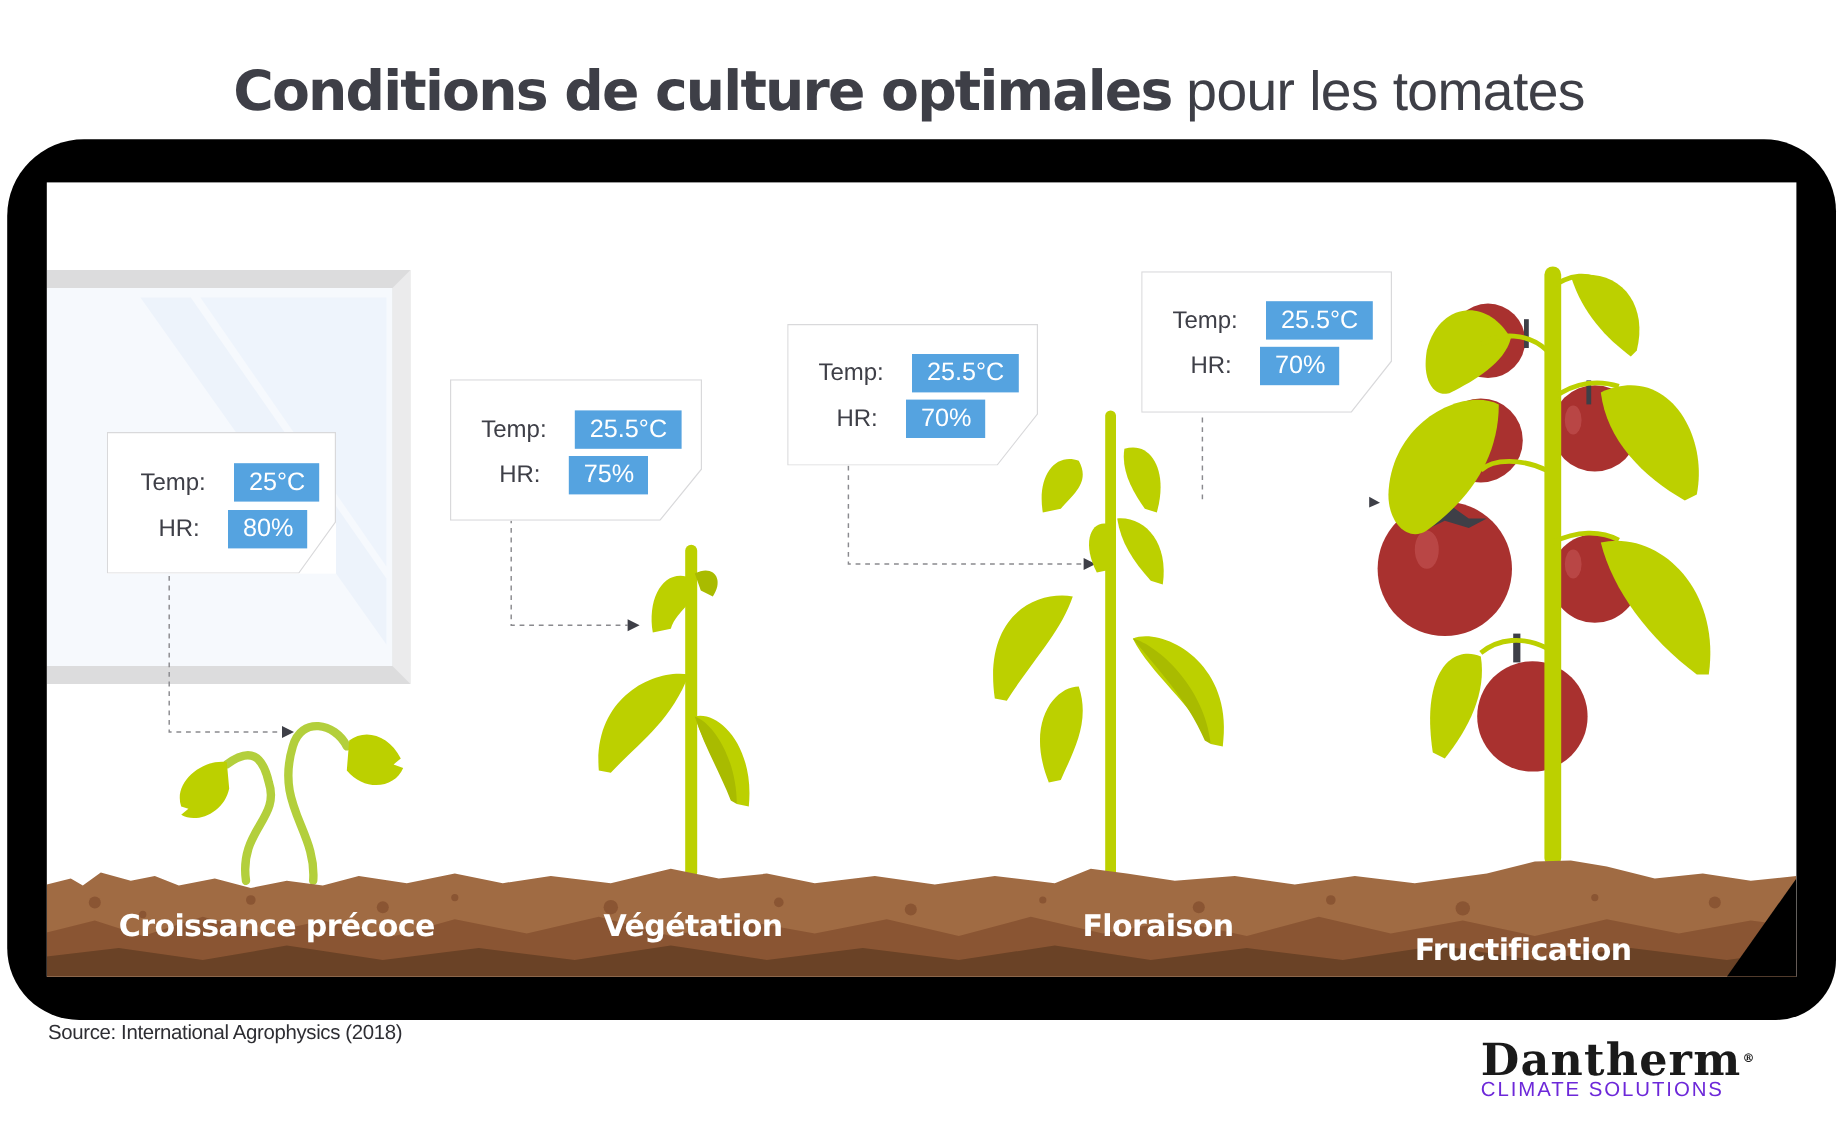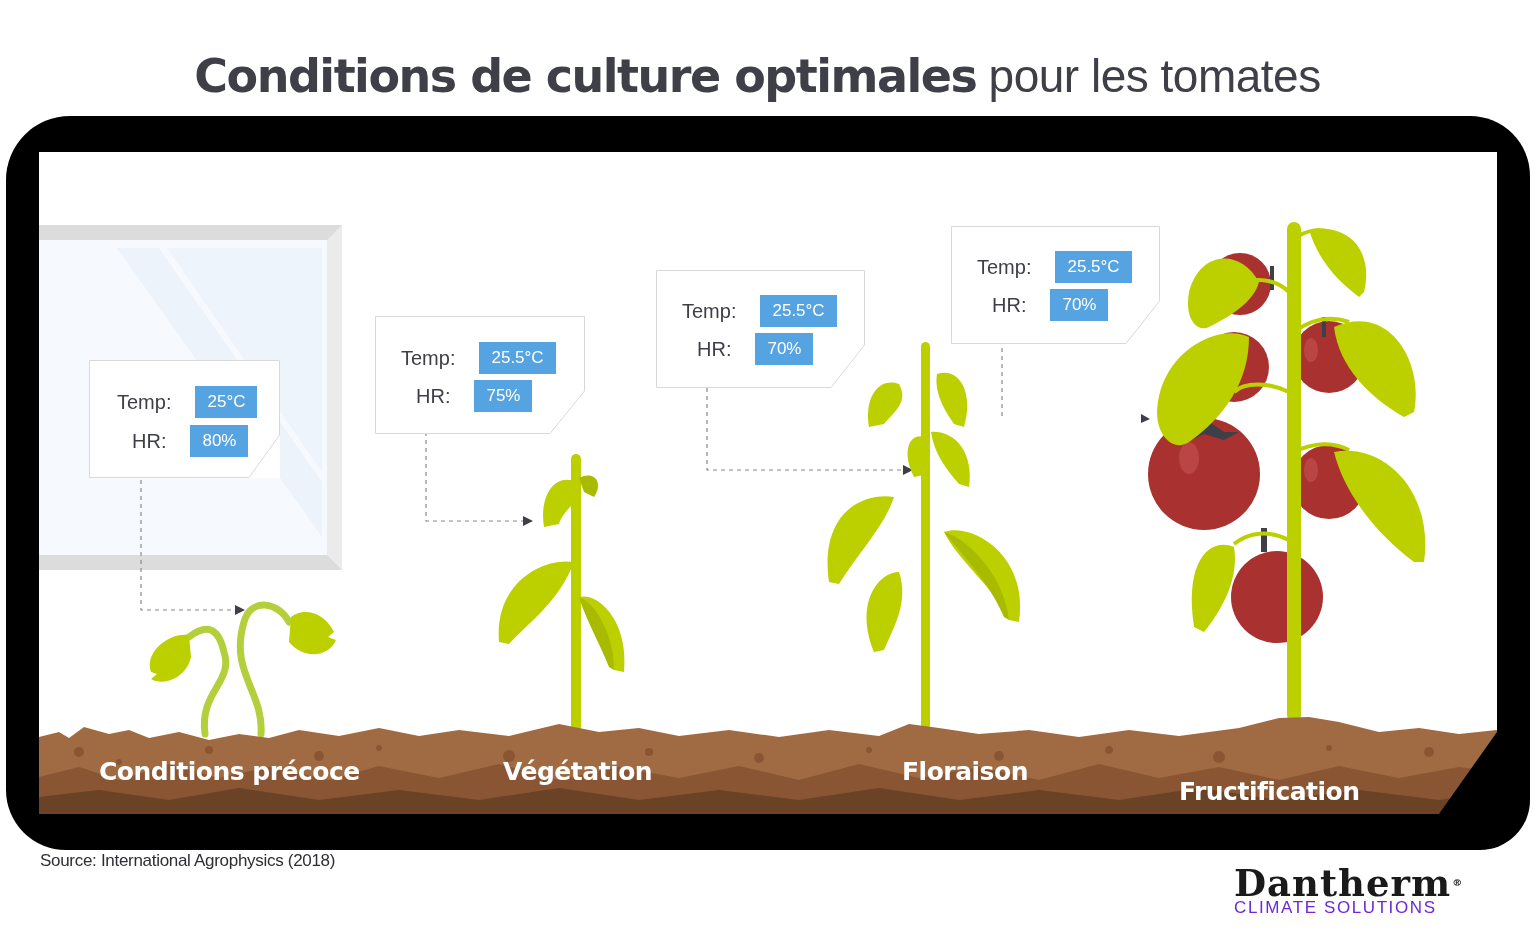--- a/index.html
+++ b/index.html
@@ -7,21 +7,21 @@
   .title{position:absolute;left:0;width:1515px;top:44px;text-align:center;font-size:46px;color:#3e3f47;letter-spacing:-1.5px;line-height:64px;}
   .title b{font-weight:bold;}
   .title span.light{font-weight:normal;font-family:"Liberation Sans",sans-serif;letter-spacing:-0.5px;}
   .frame{position:absolute;left:6px;top:116px;width:1524px;height:734px;background:#000;border-radius:64px 60px 50px 60px;}
   .scene{position:absolute;left:39px;top:152px;width:1458px;height:662px;background:#fff;overflow:hidden;}
   .scene svg.bg{position:absolute;left:0;top:0;}
   .card{position:absolute;background:#fff;}
   .card svg{position:absolute;left:0;top:0;}
   .row{position:absolute;display:flex;align-items:center;font-size:20px;color:#3e3f47;font-family:"Liberation Sans",sans-serif;}
   .row .lbl{margin-right:24px;}
-  .val{background:#55a3e0;color:#fff;padding:2px 12px;height:28px;line-height:28px;display:inline-block;font-size:17px;}
+  .val{background:#55a3e0;color:#fff;padding:2px 12px;height:28px;line-height:28px;display:inline-block;font-size:21px;}
   .stage{position:absolute;color:#fff;font-weight:bold;font-size:25px;letter-spacing:-0.5px;top:757px;font-family:"DejaVu Sans",sans-serif;}
   .source{position:absolute;left:40px;top:851px;font-size:17px;color:#2e2e33;font-family:"Liberation Sans",sans-serif;letter-spacing:-0.3px;}
   .logo{position:absolute;left:1234px;top:866px;width:255px;}
   .logo .brand{font-family:"DejaVu Serif",serif;font-weight:bold;font-size:37px;color:#1a1a1a;letter-spacing:1px;line-height:34px;}
   .logo .reg{font-size:10px;vertical-align:top;margin-left:1px;}
   .logo .sub{font-family:"Liberation Sans",sans-serif;font-size:17px;color:#6d28d9;letter-spacing:1.6px;line-height:16px;}
 </style>
 </head>
 <body>
 
@@ -195,21 +195,21 @@
         <span class="lbl">Temp:</span>
         <span class="val">25.5°C</span>
       </div>
     <div class="row" style="left:41px;top:63px;">
         <span class="lbl">HR:</span>
         <span class="val">70%</span>
       </div>
   </div>
 </div>
 
-<div class="stage" style="left:99px;">Conditions précoce</div>
+<div class="stage" style="left:99px;">Croissance précoce</div>
 <div class="stage" style="left:503px;">Végétation</div>
 <div class="stage" style="left:902px;">Floraison</div>
 <div class="stage" style="left:1179px;margin-top:20px;">Fructification</div>
 
 <div class="source">Source: International Agrophysics (2018)</div>
 
 <div class="logo">
   <div class="brand"><span>Dantherm</span><span class="reg">®</span></div>
   <div class="sub">CLIMATE SOLUTIONS</div>
 </div>

